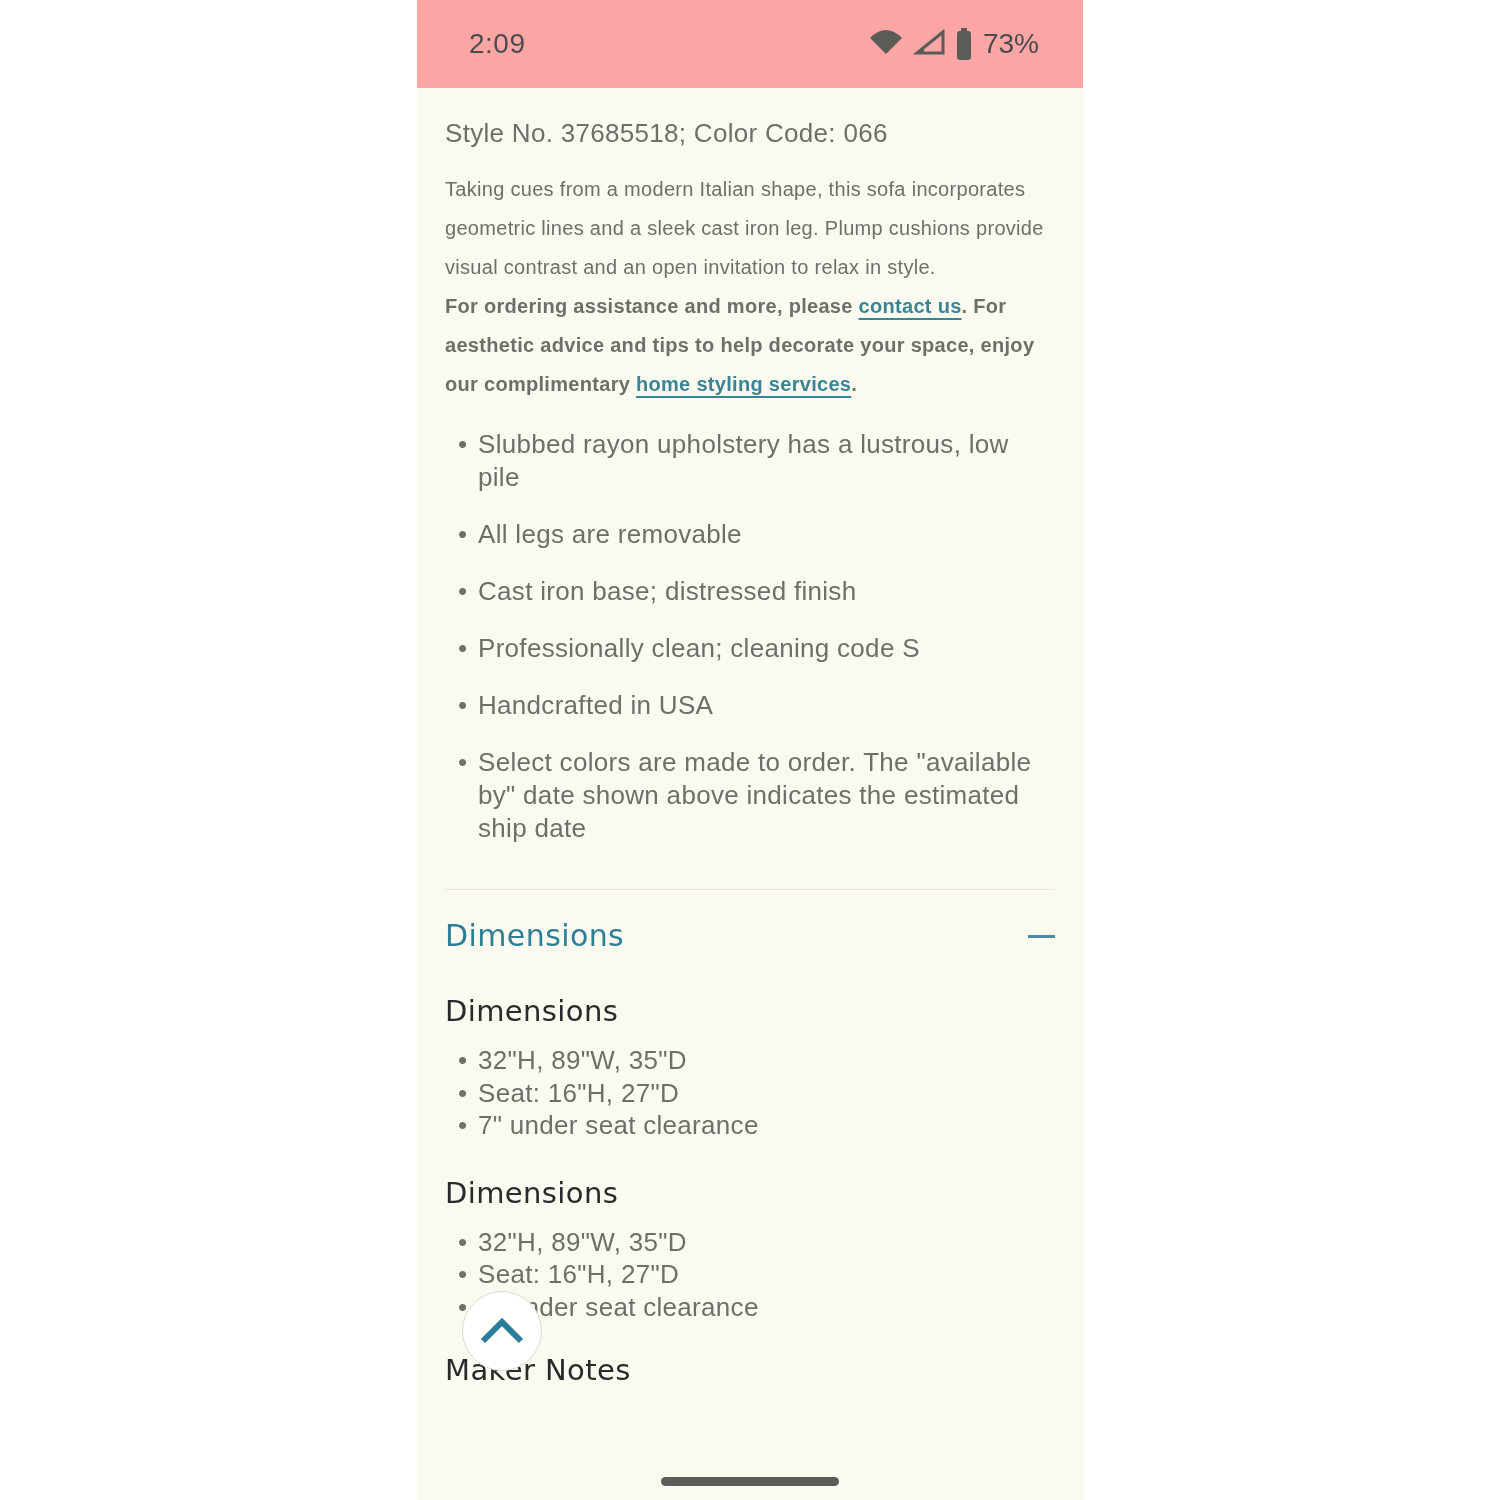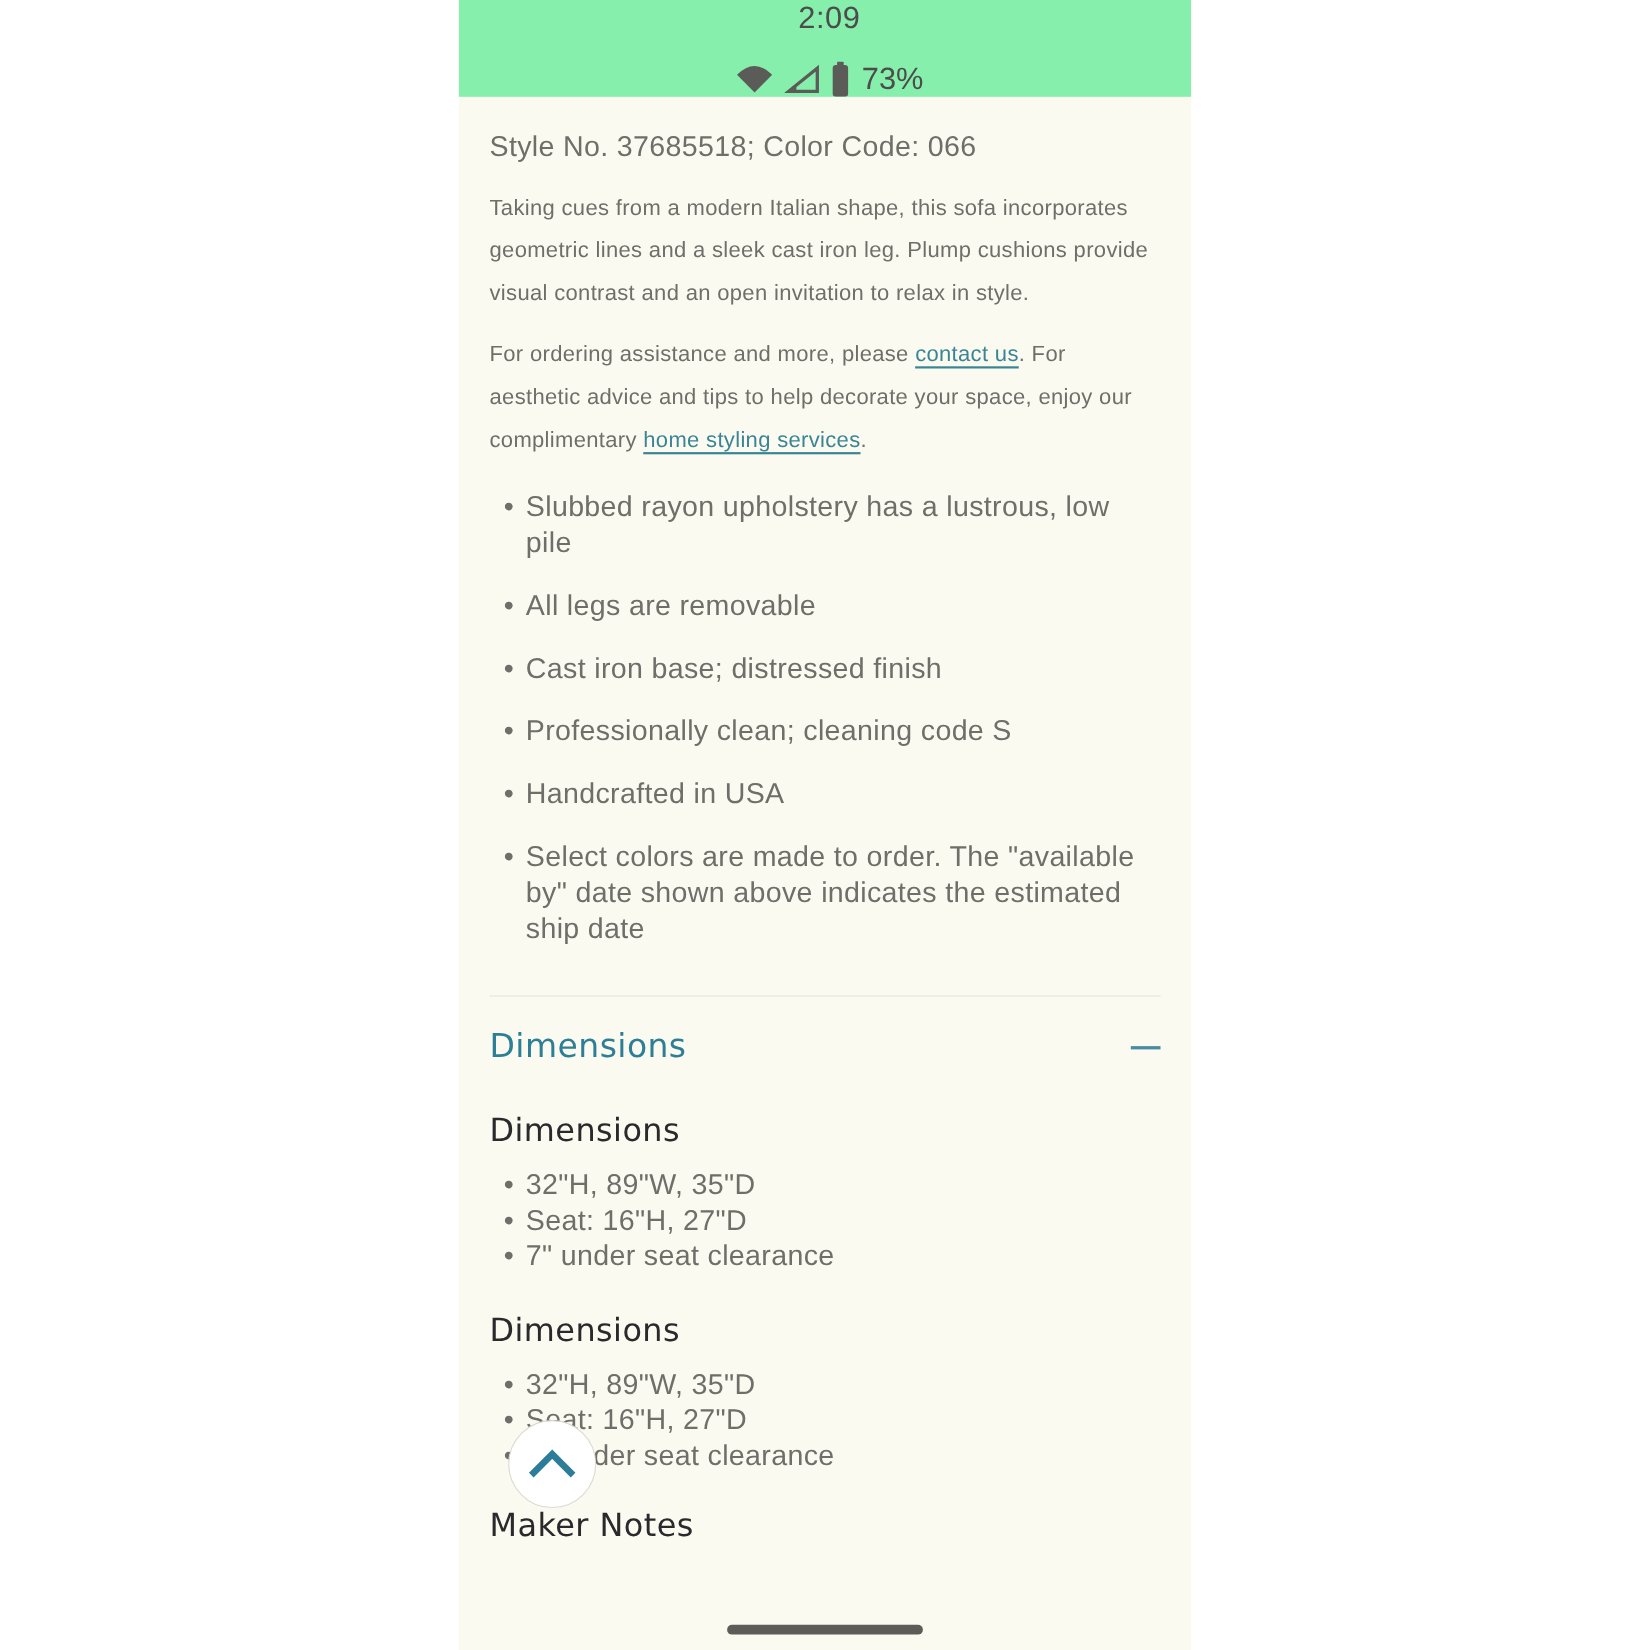--- a/index.html
+++ b/index.html
@@ -6,36 +6,36 @@
   html,body { width:1500px; height:1500px; background:#ffffff; font-family:"Liberation Sans", sans-serif; }
   body { position:relative; overflow:hidden; }
 
   .phone {
     position:absolute; left:417px; top:0; width:666px; height:1500px;
     background:#fafaf1; overflow:hidden;
   }
 
   
   .status-bar {
-    height:88px; background:#86efac; display:flex; align-items:center;
-    padding:0 44px 0 52px; color:#4c4c4c;flex-direction:column;
+    height:88px; background:#fca5a5; display:flex; align-items:center;
+    padding:0 44px 0 52px; color:#4c4c4c;
   }
   .status-time { font-size:28px; letter-spacing:.5px; }
   .status-spacer { flex:1; }
-  .status-icons { display:flex; align-items:center; gap:9px; }
+  .status-icons { display:flex; align-items:flex-start; gap:9px; }
   .status-icons svg { display:block; }
   .battery-percent { font-size:28px; color:#4c4c4c; margin-left:2px; }
 
   
   .content { padding:0 28px; color:#6f6e69; }
 
   .style-line { margin-top:30px; font-size:26px; line-height:30px; letter-spacing:.3px; }
 
   .para { margin-top:22px; font-size:20px; line-height:39px; letter-spacing:.3px; }
-  .para.assist { margin-top:16px; }
+  .para.assist { margin-top:0;font-weight:bold; }
   .para a { color:#3a8494; text-decoration:underline; text-underline-offset:5px; text-decoration-thickness:2px; cursor:pointer; }
 
   ul.bullets { margin-top:16px; list-style:none; font-size:26px; line-height:33px; letter-spacing:.3px; }
   ul.bullets li { position:relative; padding-left:33px;margin-top:24px; }
   ul.bullets li::before { content:"\2022"; position:absolute; left:13px; }
 
   hr.rule { border:none; border-top:1px solid #e6e4db; margin-top:44px; }
 
   .accordion-row { margin-top:28px; display:flex; align-items:center; justify-content:space-between; cursor:pointer; }
   .accordion-title {

